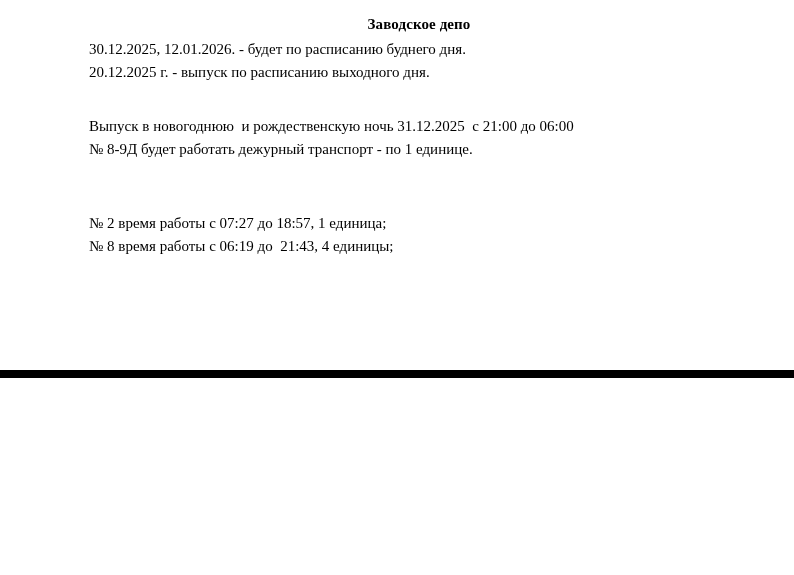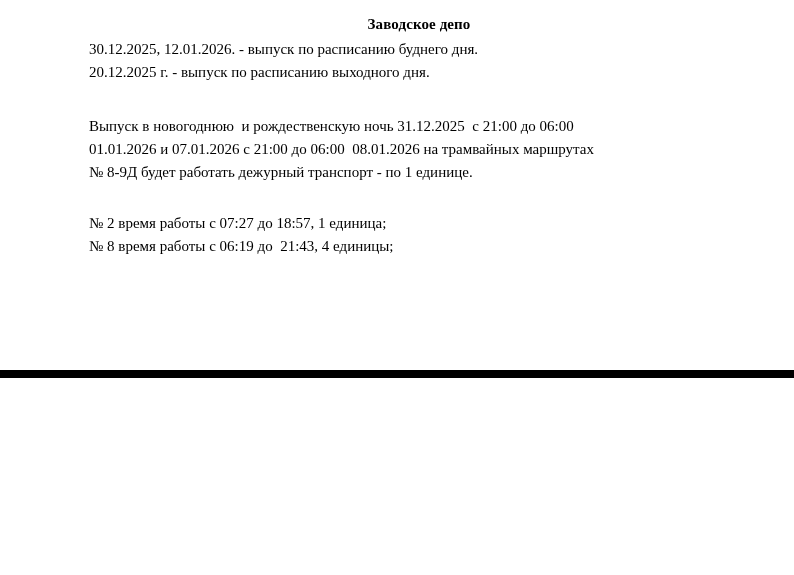--- a/index.html
+++ b/index.html
@@ -96,27 +96,26 @@
 
 <div class="page">
 
   <div class="doc-top">
 
     <div class="content">
 
       <div class="title">Заводское депо</div>
 
       <div class="para" id="p-weekday">
-        <div class="line"><span class="b">30.12.2025, 12.01.2026</span><span>. - выпуск по расписанию буднего дня.</span></div>
+        <div class="line"><span class="b">30.12.2025, 12.01.2026</span><span>. - будет по расписанию буднего дня.</span></div>
         <div class="line"><span class="b">20.12.2025 г.</span><span> - выпуск по расписанию выходного дня.</span></div>
       </div>
 
       <div class="para" id="p-newyear">
         <div class="line"><span class="b">Выпуск в новогоднюю  и рождественскую ночь 31.12.2025  с 21:00 до 06:00</span></div>
-        <div class="line"><span class="b">01.01.2026 и 07.01.2026 с 21:00 до 06:00  08.01.2026</span><span> на трамвайных маршрутах</span></div>
         <div class="line">№ 8-9Д будет работать дежурный транспорт - по 1 единице.</div>
       </div>
 
       <div class="para" id="p-jan1">
         <div class="line">№ 2 время работы с 07:27 до 18:57, 1 единица;</div>
         <div class="line">№ 8 время работы с 06:19 до  21:43, 4 единицы;</div>
       </div>
 
     </div>
   </div>

